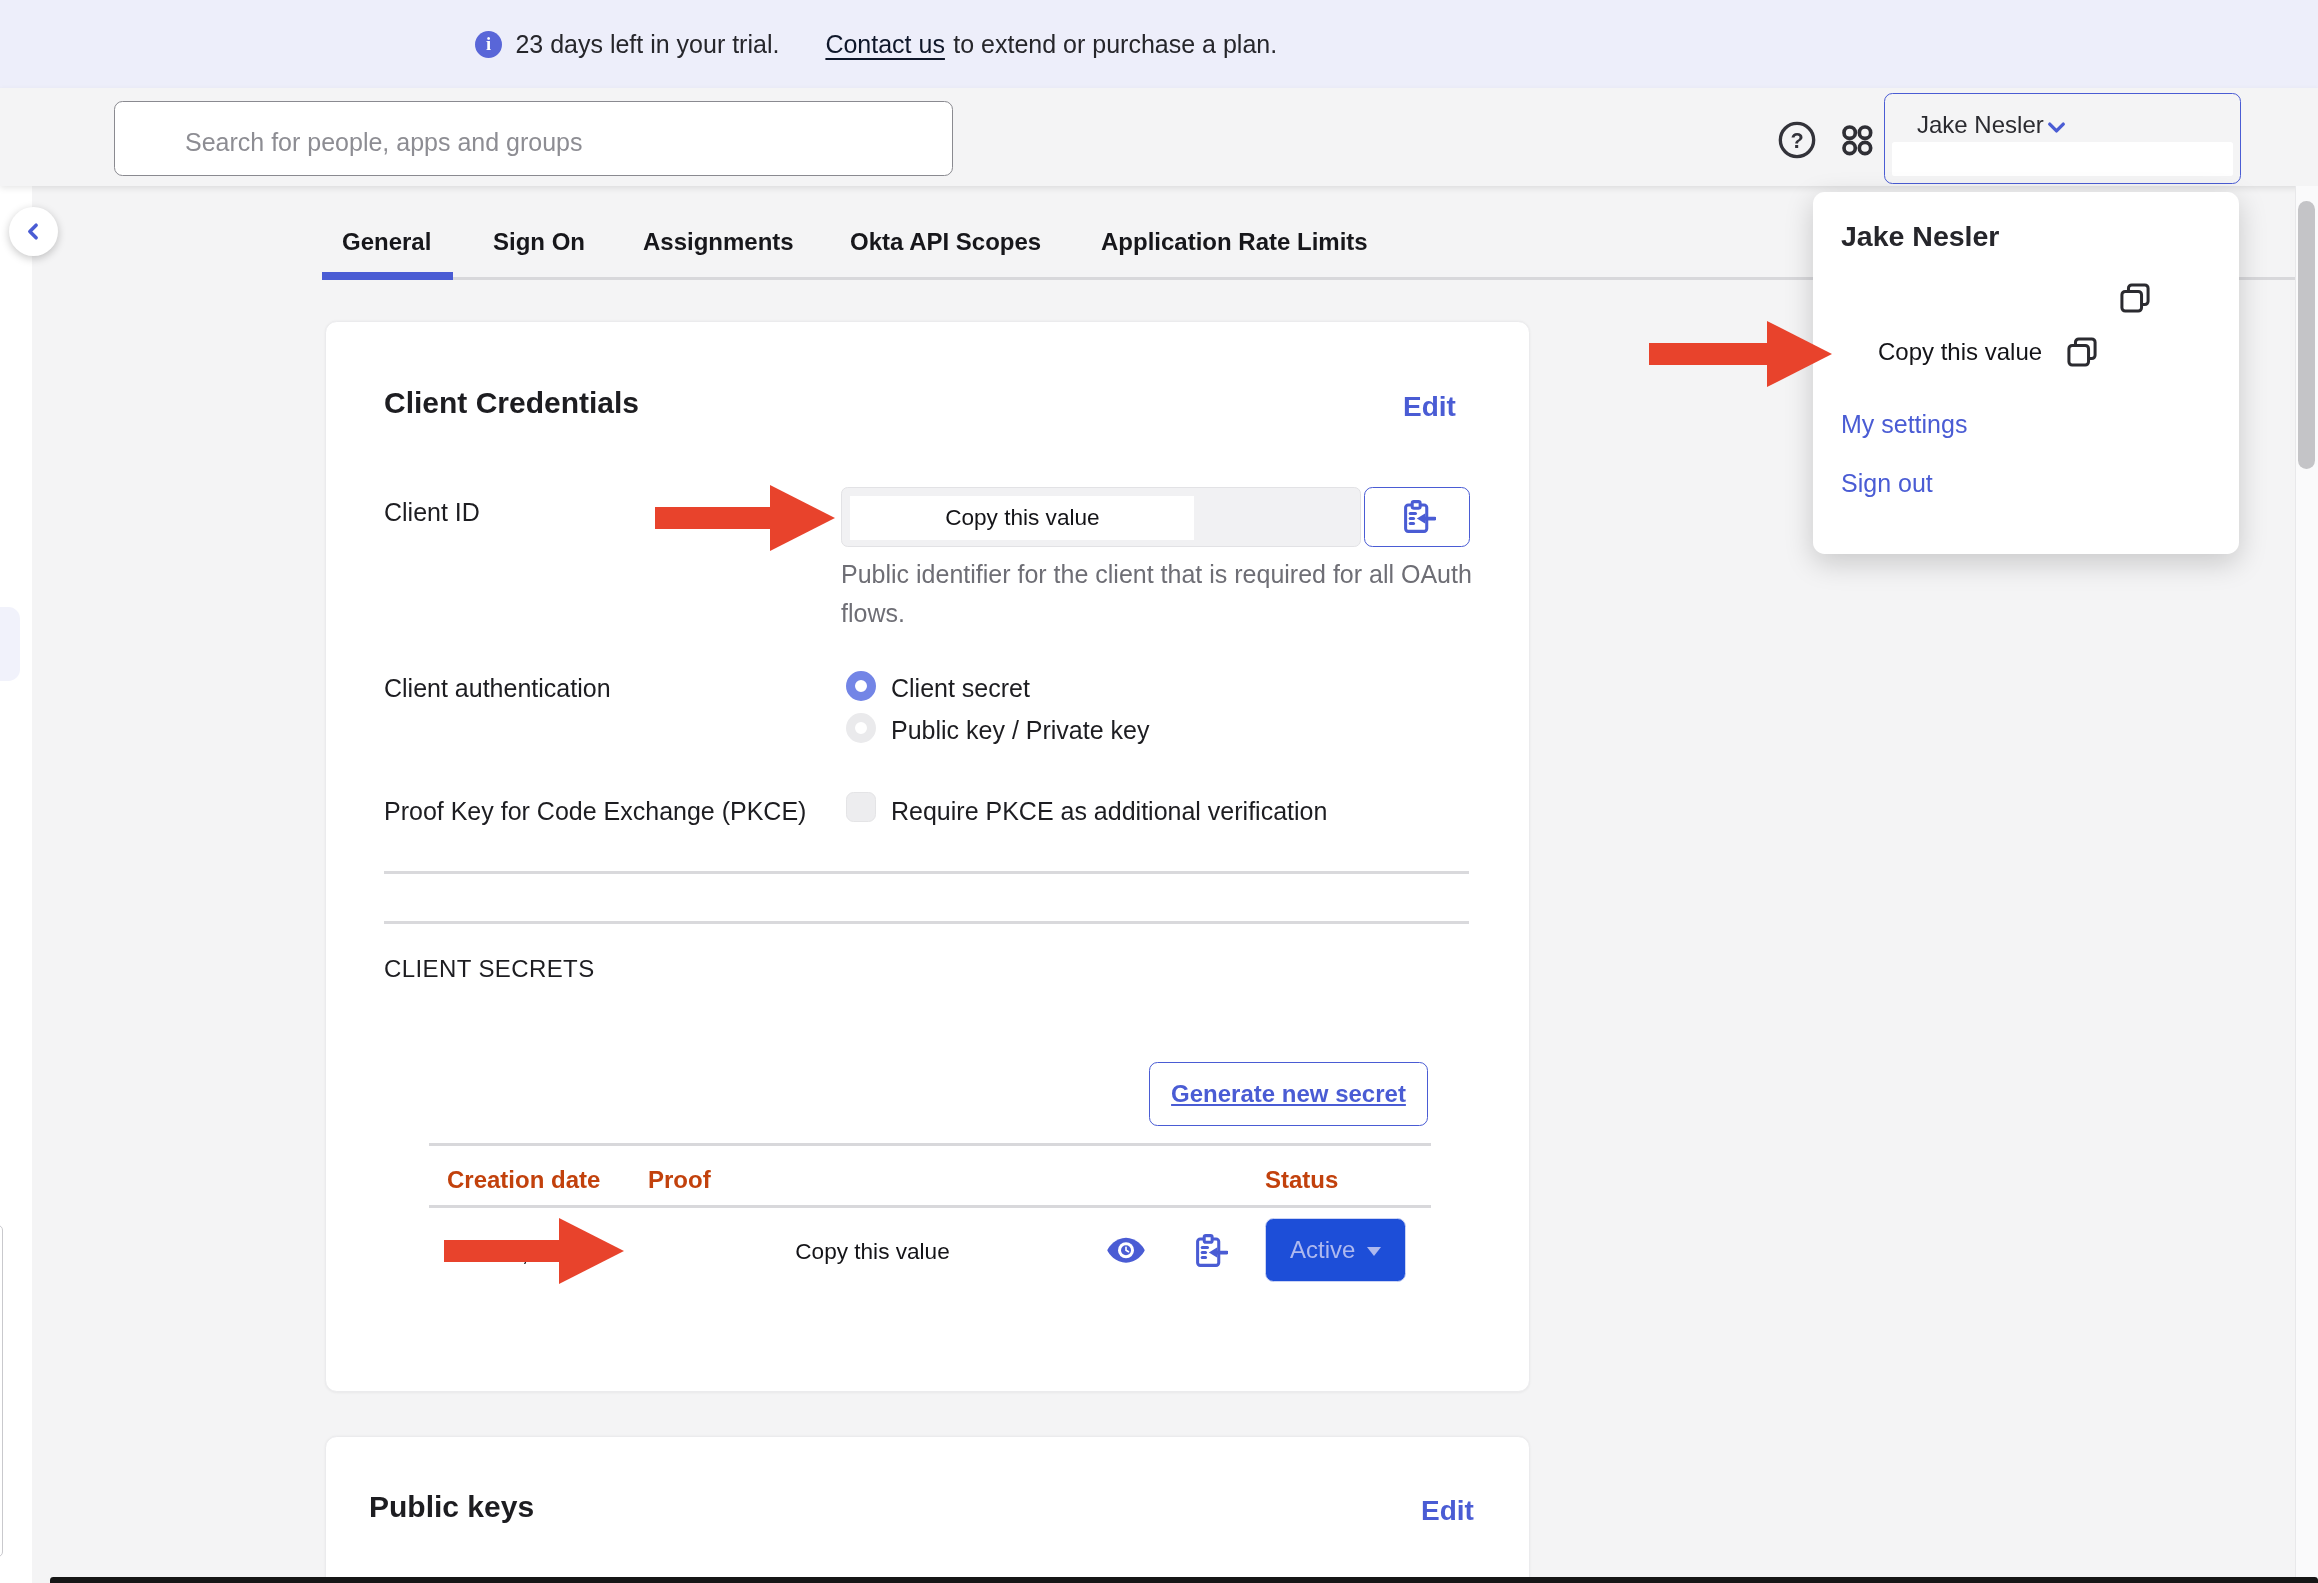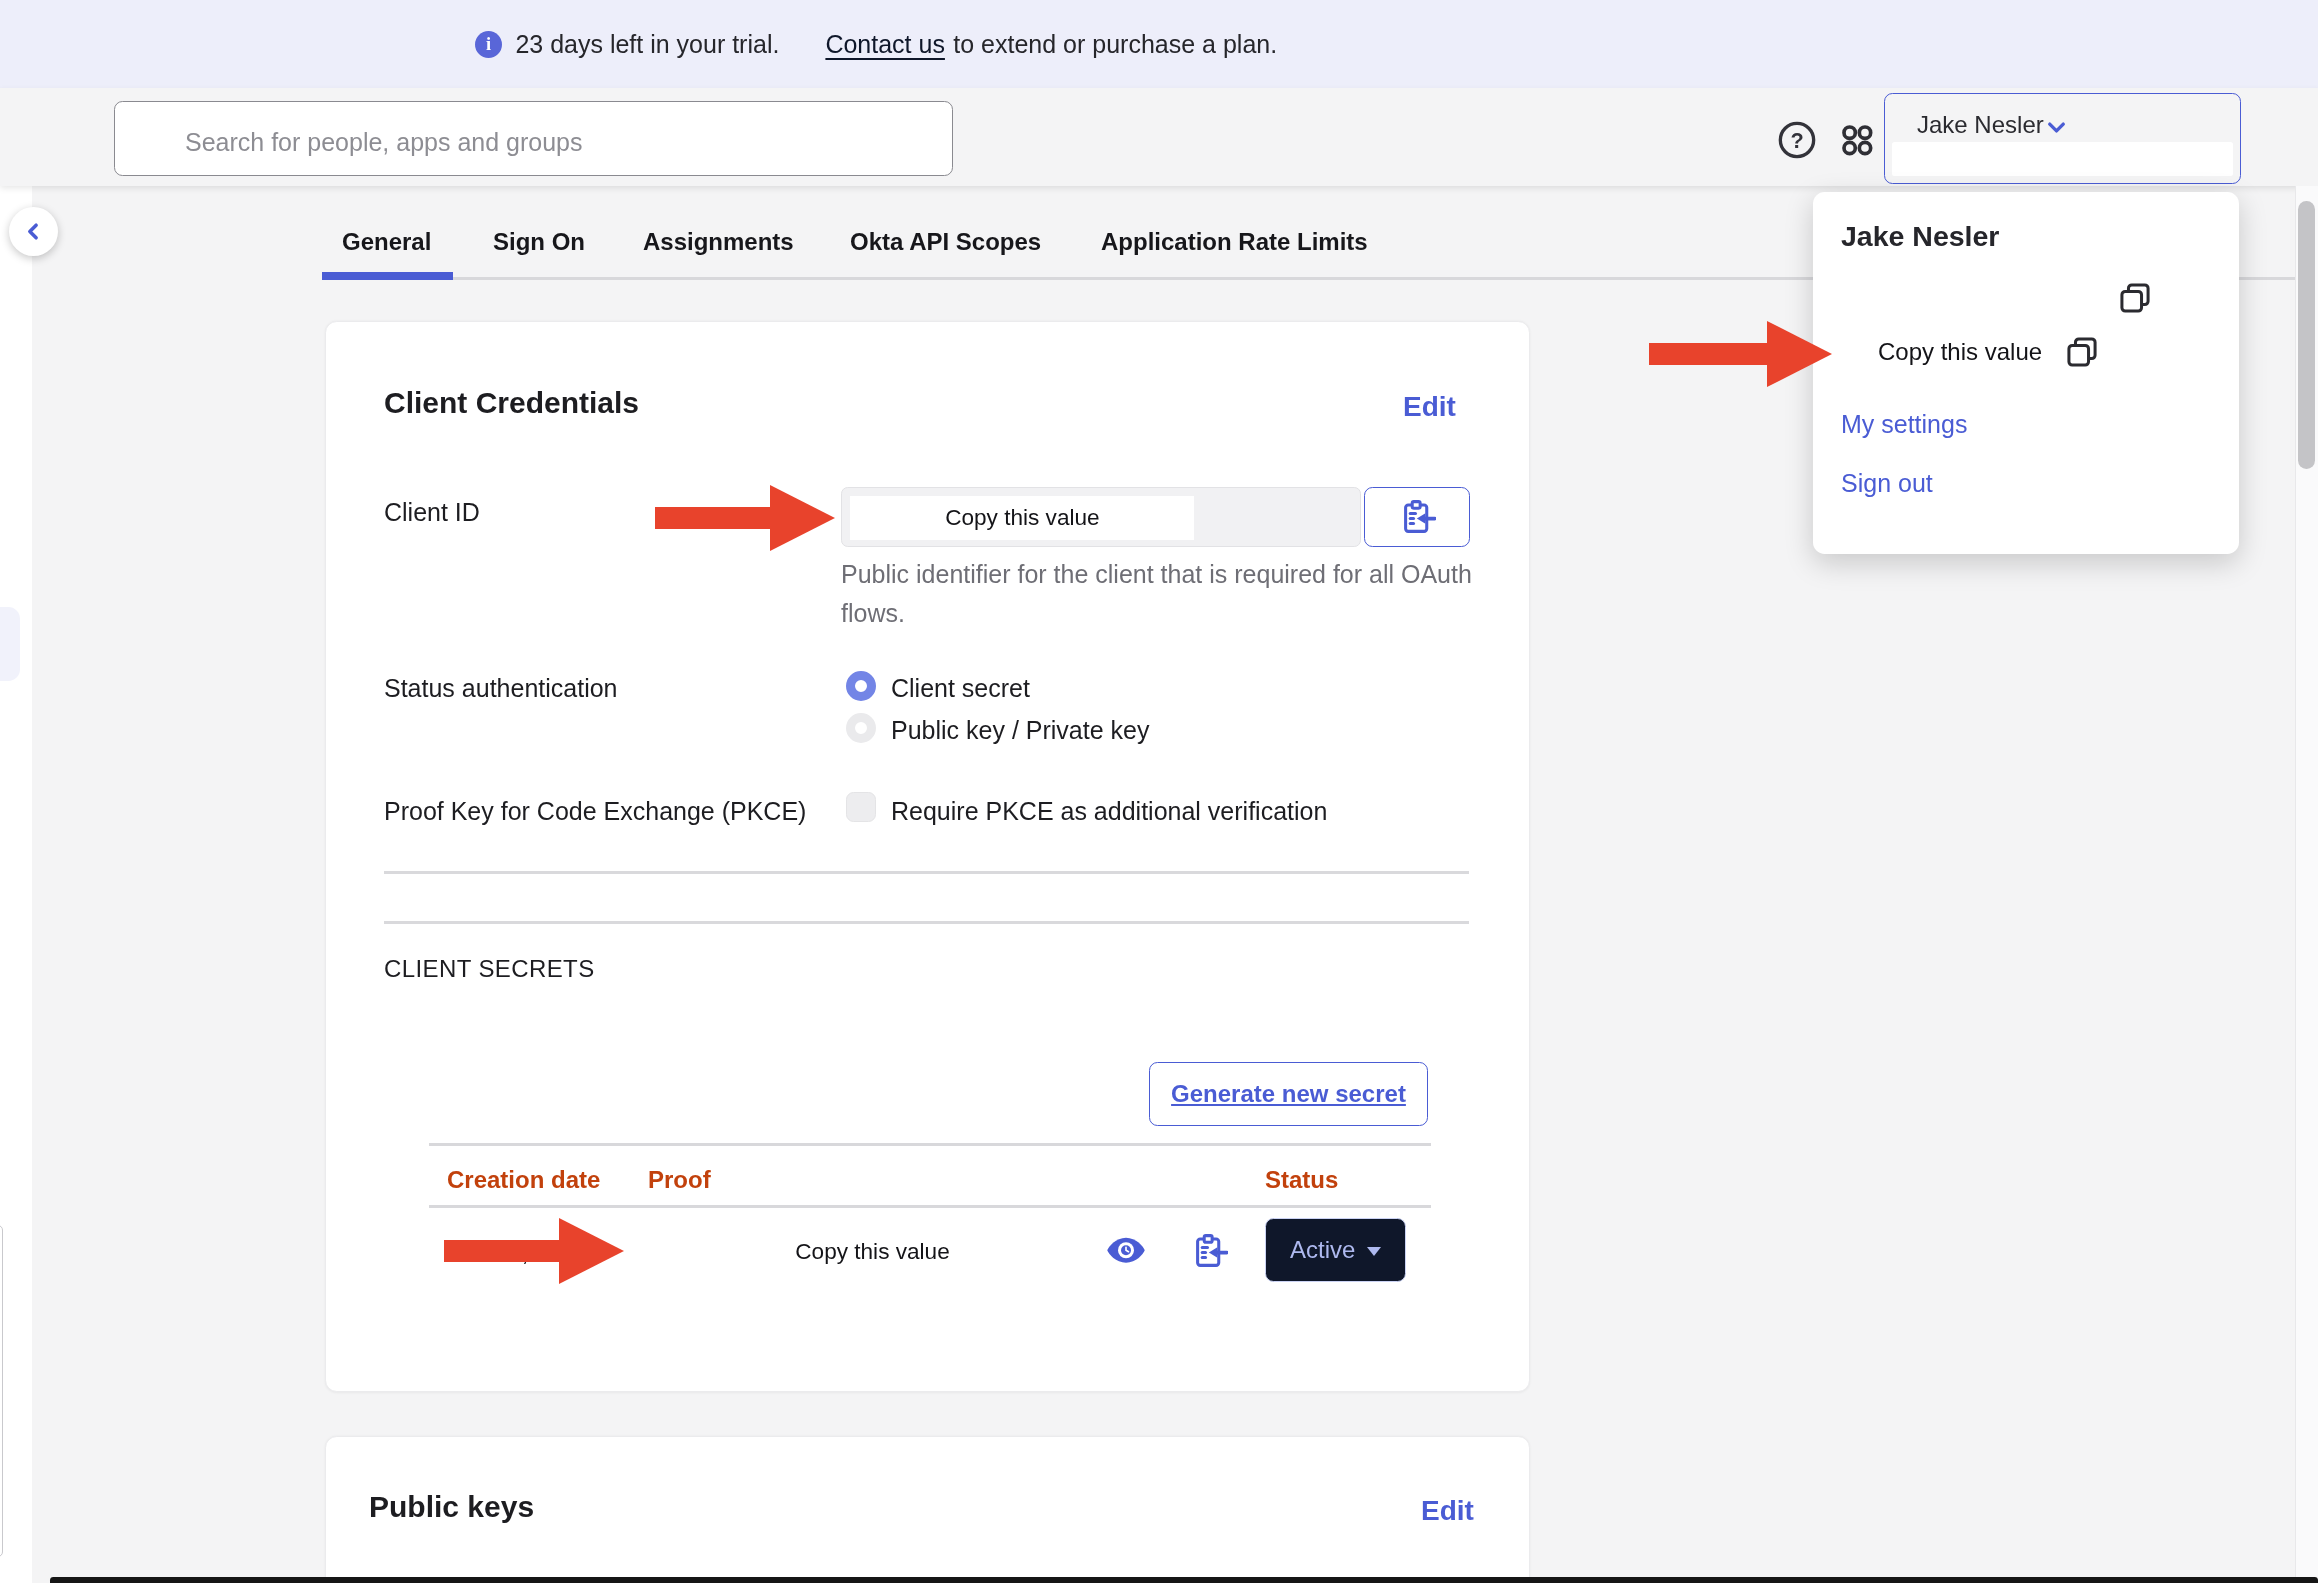--- a/index.html
+++ b/index.html
@@ -95,21 +95,21 @@
     position: absolute; background: #fff; border: 1.7px solid #4A5CD4; border-radius: 8.4px;
     color: #4A5CD4; font-size: 24px; font-weight: 600;
     display: flex; align-items: center; justify-content: center; cursor: pointer;
     font-family: "Liberation Sans", sans-serif;
   }
   .table-line { position: absolute; left: 429px; width: 1002px; height: 2.5px; background: #D8D8DB; }
   .th { position: absolute; font-size: 24px; font-weight: 600; color: #c2410c; }
   .td { position: absolute; font-size: 24px; color: #17171B; }
   .status-btn {
     position: absolute; left: 1265px; top: 1218px; width: 141px; height: 64px;
-    background: #0f172a; border: 1.7px solid #CBD3F4; border-radius: 8.4px;
+    background: #1d4ed8; border: 1.7px solid #CBD3F4; border-radius: 8.4px;
     color: #AEB9EF; font-size: 24px; font-weight: 500;
     display: flex; align-items: center; justify-content: center; cursor: pointer;
   }
   .caret-down { width: 0; height: 0; border-left: 7.5px solid transparent; border-right: 7.5px solid transparent; border-top: 9.2px solid #AEB9EF; margin-left: 11.7px; margin-top: 3.4px; }
 
   
   .user-panel {
     left: 1813px; top: 192px; width: 426px; height: 362px;
     background: #fff; border-radius: 11.7px;
     box-shadow: 0 8.4px 28.5px rgba(0,0,0,0.18);
@@ -203,21 +203,21 @@
     <rect x="10" y="2" width="6" height="5" rx="1.2" fill="#fff"></rect>
     <line x1="8.5" y1="11" x2="12.5" y2="11"></line>
     <line x1="8.5" y1="14.8" x2="11" y2="14.8"></line>
     <line x1="8.5" y1="18.6" x2="11" y2="18.6"></line>
     <line x1="27" y1="14.8" x2="19" y2="14.8" stroke-width="2.8"></line>
     <polygon points="13.5,14.8 20,10.8 20,18.8" fill="#4A5CD4" stroke="none"></polygon>
   </svg>
 </button>
 <div class="abs help-text" style="left:841px; top:555px; width:679px;">Public identifier for the client that is required for all OAuth flows.</div>
 
-<div class="abs field-label" style="left:384px; top:674px;">Status authentication</div>
+<div class="abs field-label" style="left:384px; top:674px;">Client authentication</div>
 <div class="abs radio on" style="left:846px; top:671px;"></div>
 <div class="abs field-label" style="left:891px; top:674px;">Client secret</div>
 <div class="abs radio off" style="left:846px; top:713px;"></div>
 <div class="abs field-label" style="left:891px; top:716px;">Public key / Private key</div>
 
 <div class="abs field-label" style="left:384px; top:797px;">Proof Key for Code Exchange (PKCE)</div>
 <div class="abs checkbox" style="left:846px; top:792px;"></div>
 <div class="abs field-label" style="left:891px; top:797px;">Require PKCE as additional verification</div>
 
 <div class="abs divider" style="top:871px;"></div>

